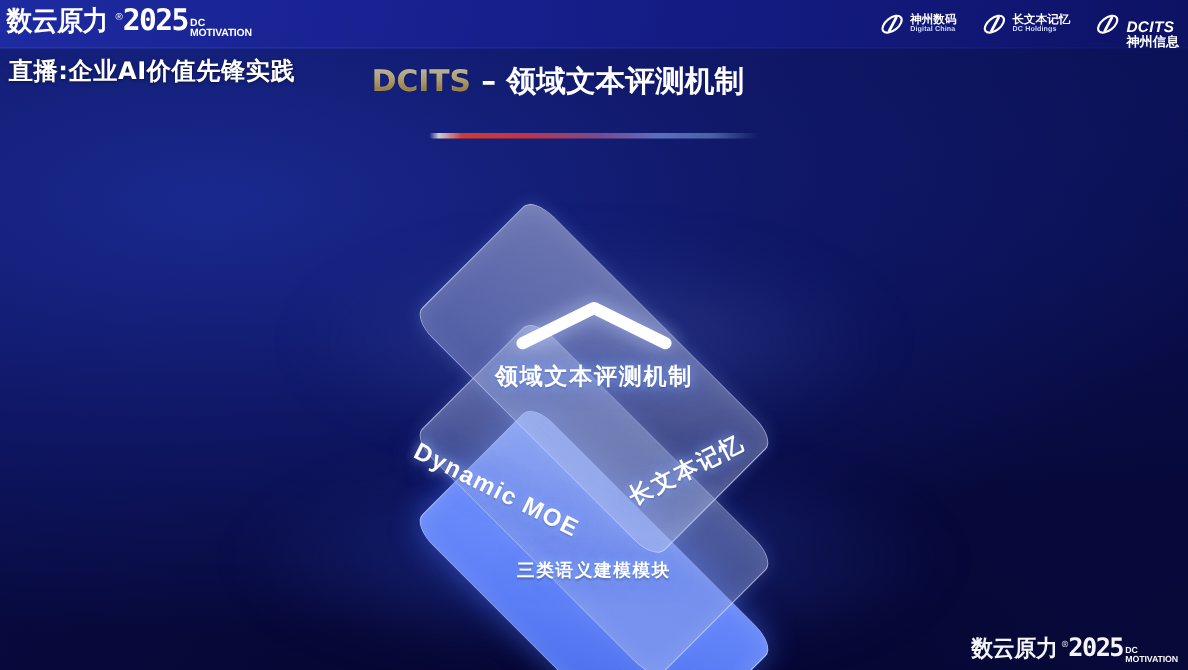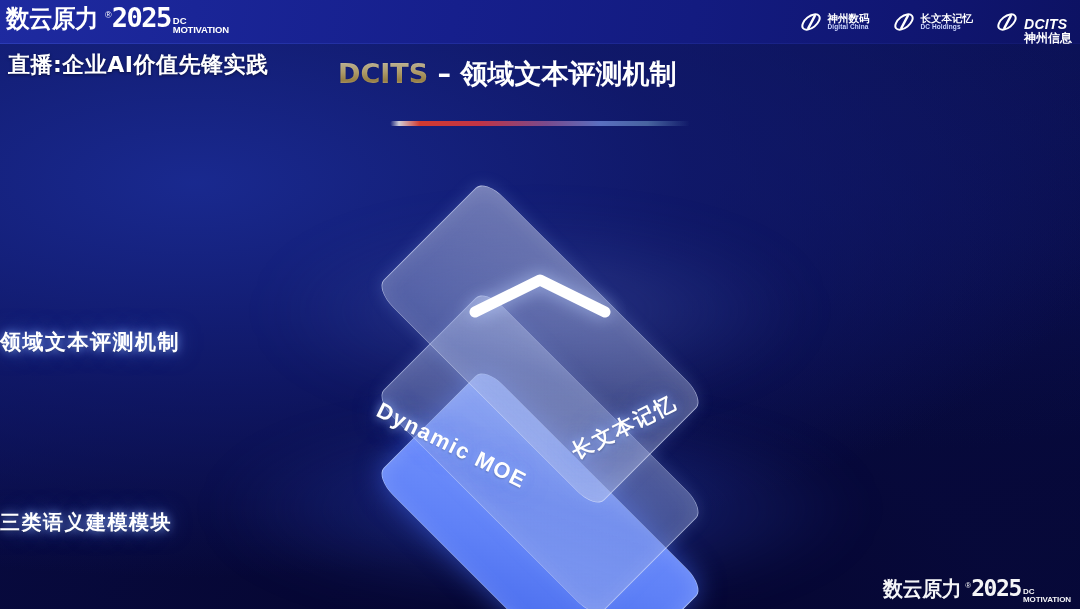--- a/index.html
+++ b/index.html
@@ -158,35 +158,35 @@
   }
   
   #plate-bot{ top:158px; }
   #plate-bot .layer-inner{
     background:linear-gradient(135deg, #7f9dff 0%, #6f8ffb 30%, #5f81f7 58%, #4f72f0 78%, #6d8cfb 100%);
     border:1.3px solid rgba(190,210,255,0.75);
     box-shadow:0 0 38px rgba(70,110,250,0.55), inset 0 0 28px rgba(255,255,255,0.14);
   }
 
   
-  .ovl{position:absolute;left:0;width:1080px;text-align:left;pointer-events:none;}
+  .ovl{position:absolute;left:0;width:1080px;text-align:center;pointer-events:none;}
 
   .chevron{
     position:absolute;left:50%;top:50px;transform:translateX(-50%);
     width:150px;height:52px;
   }
   .chevron svg{display:block;filter:drop-shadow(0 0 9px rgba(190,210,255,0.75));}
 
   .lbl{
     color:#ffffff;font-weight:bold;white-space:nowrap;
     font-family:"DejaVu Sans","Liberation Sans",sans-serif;
     text-shadow:0 0 10px rgba(140,175,255,0.85), 0 0 22px rgba(90,130,255,0.55), 0 1px 2px rgba(0,0,0,0.35);
   }
   #lbl-top{ top:110px; font-size:21px; letter-spacing:1.5px; }
-  #lbl-bot{ top:291px; font-size:20px; letter-spacing:1.5px; }
+  #lbl-bot{ top:291px; font-size:16px; letter-spacing:1.5px; }
 
   .lbl-rot{
     position:absolute;white-space:nowrap;color:#fff;font-weight:bold;
     text-shadow:0 0 10px rgba(150,180,255,0.9), 0 0 24px rgba(90,130,255,0.6), 0 1px 2px rgba(0,0,0,0.3);
   }
   #lbl-moe{
     left:378px;top:178px;font-size:22px;letter-spacing:1.5px;
     font-family:"Liberation Sans","DejaVu Sans",sans-serif;
     transform:rotate(26.5deg);transform-origin:left center;
   }

